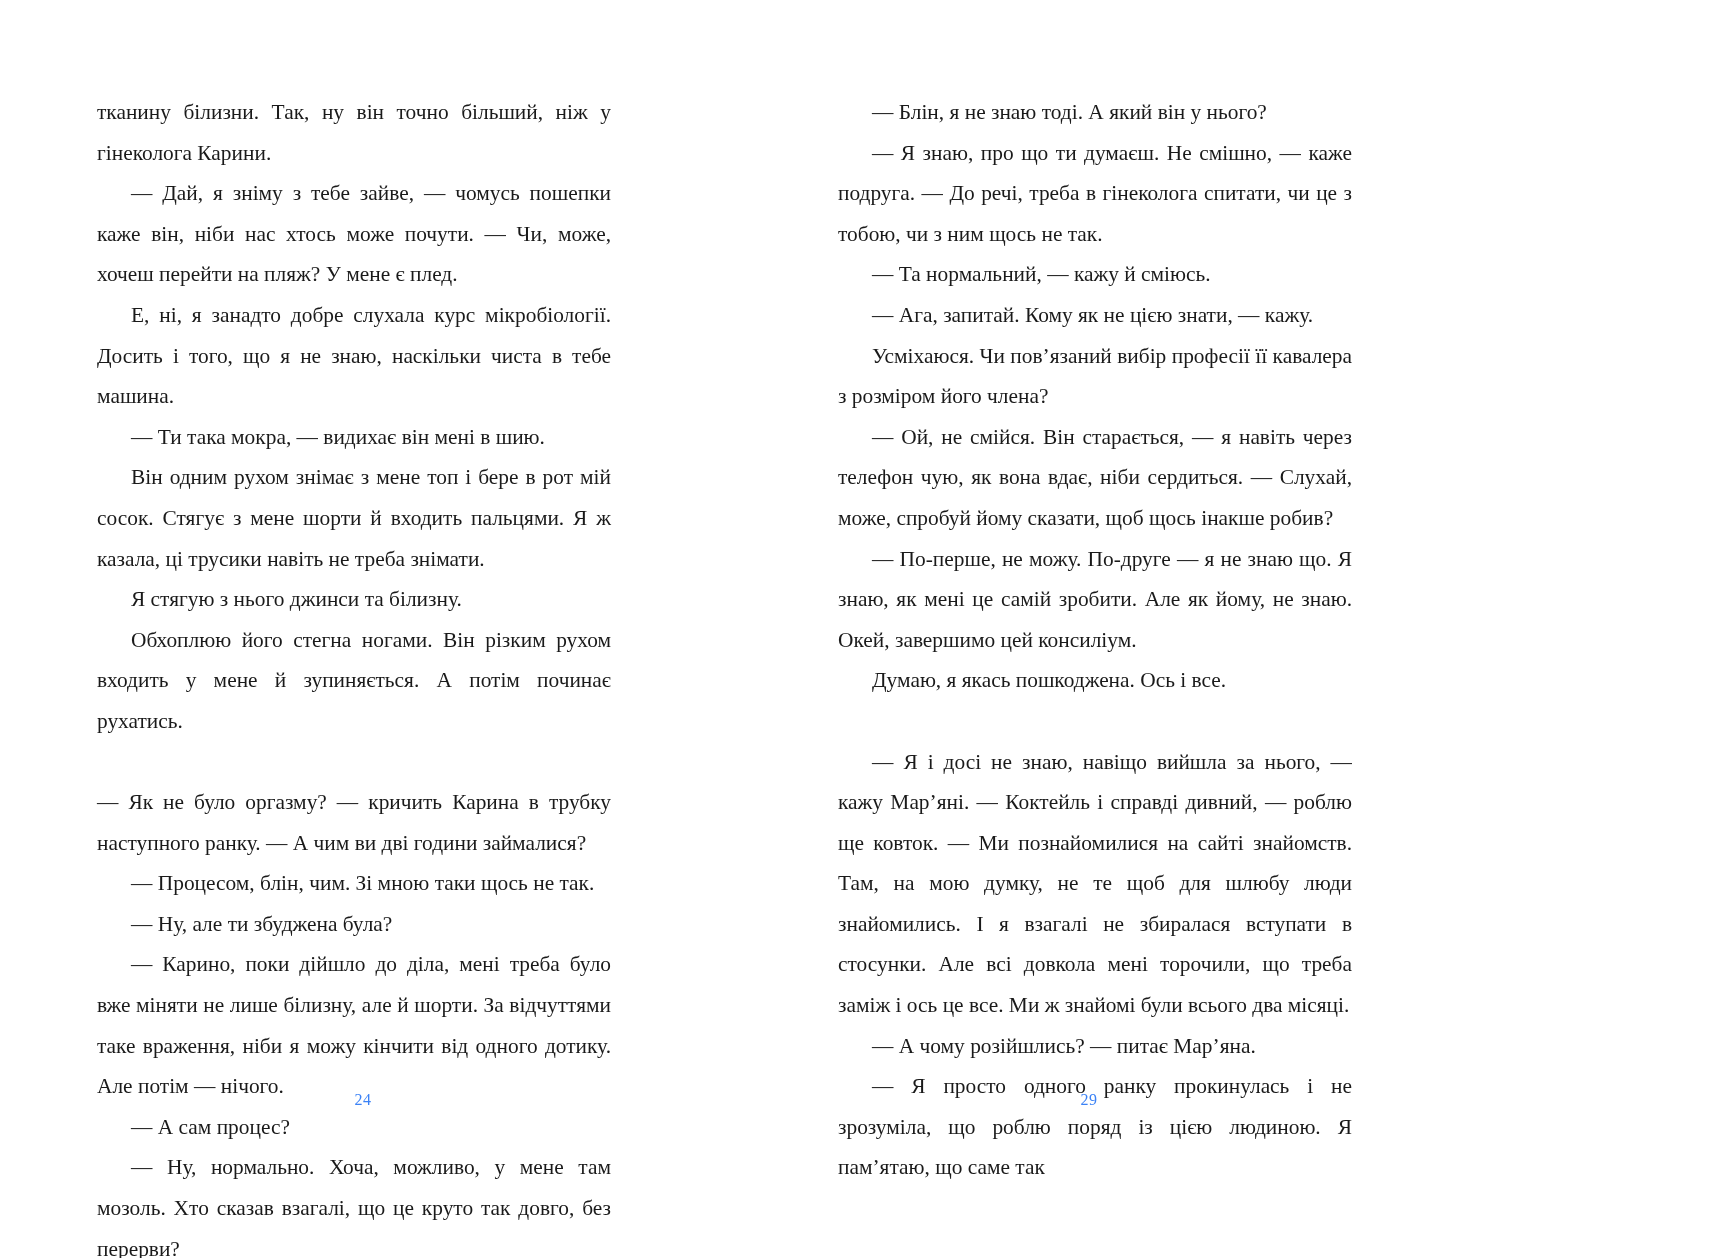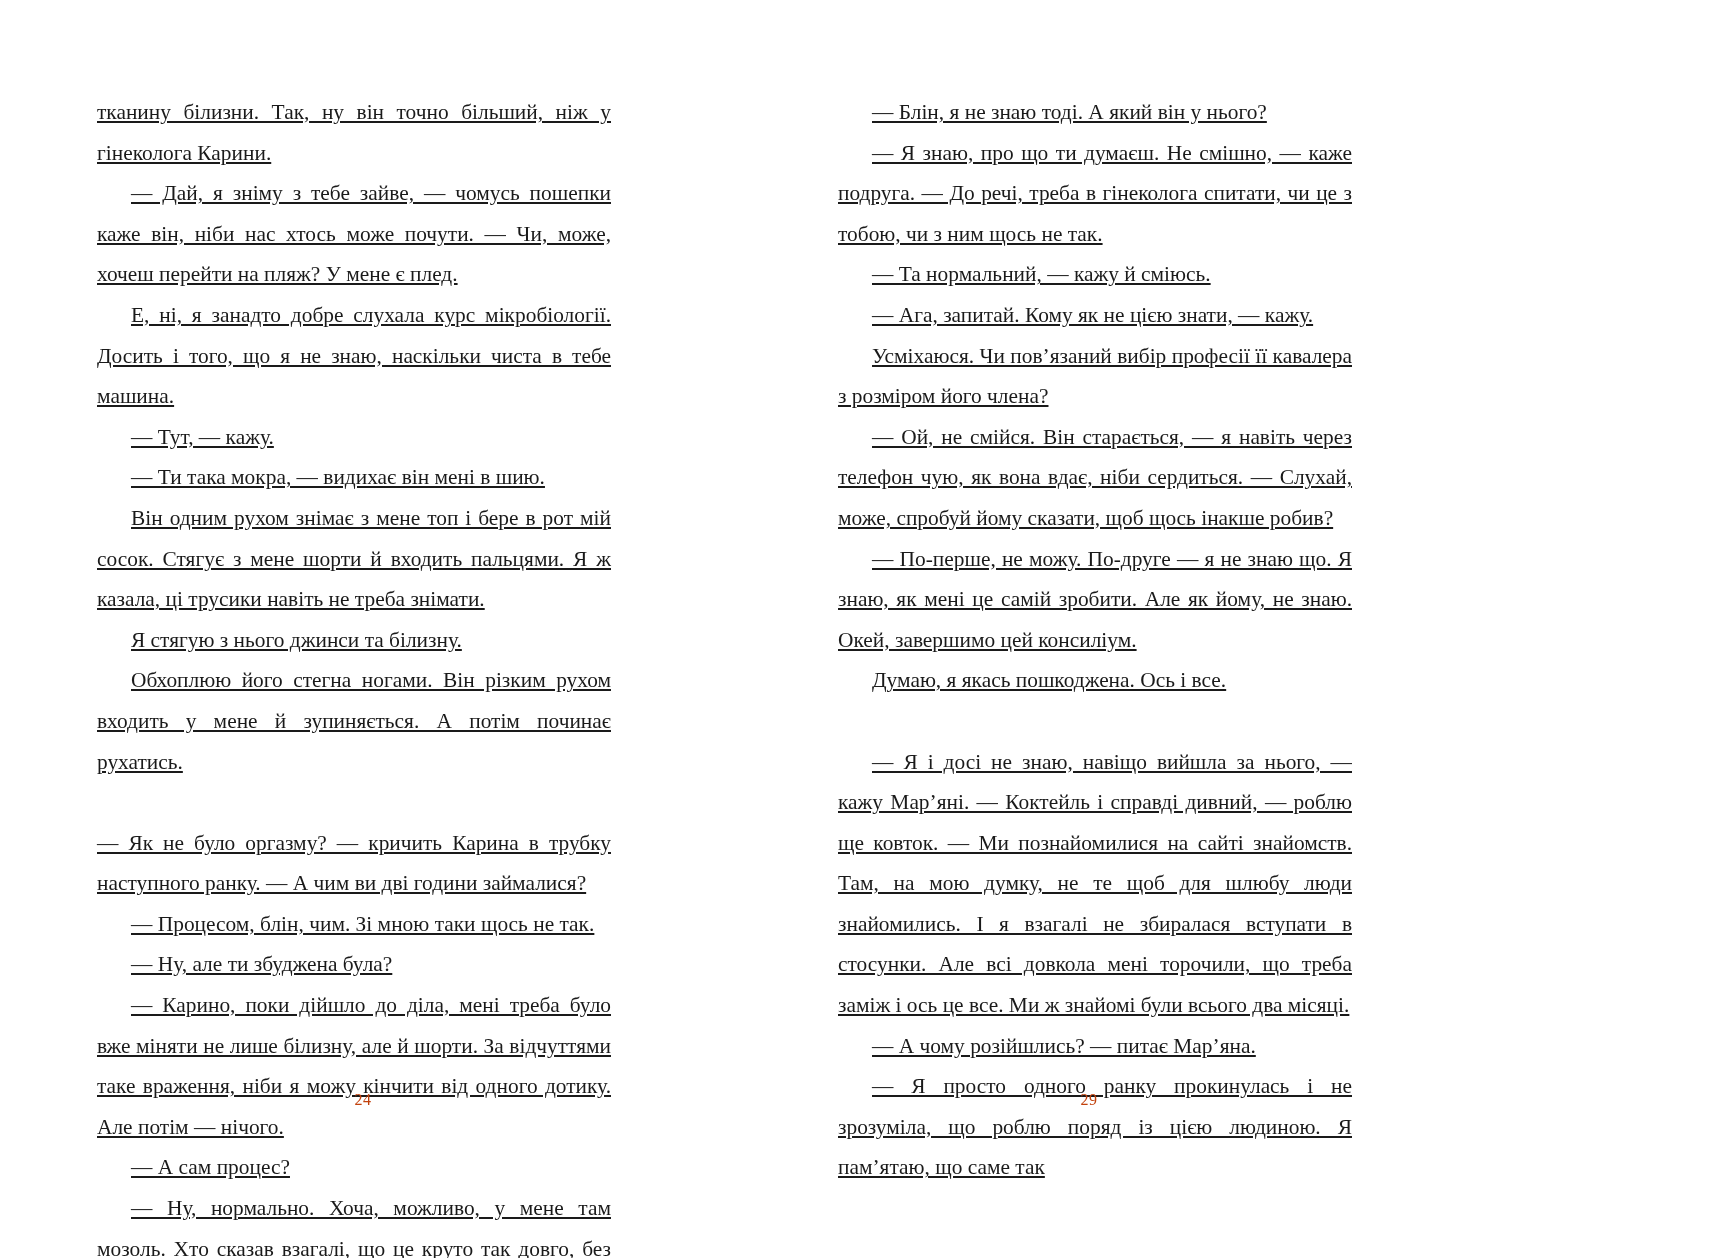--- a/index.html
+++ b/index.html
@@ -14,21 +14,20 @@
     color: #1a1a1a;
     overflow: hidden;
   }
   .spread {
     position: relative;
     width: 1452px;
     height: 1258px;
     background: #ffffff;
     display: flex;
     box-sizing: border-box;
-    text-decoration: underline;
   }
   .page {
     position: relative;
     width: 856px;
     height: 1258px;
     box-sizing: border-box;
   }
   .page-left  { padding: 92px 115px 0 97px; }
   .page-right { padding: 92px 100px 0 112px; }
 
@@ -56,35 +55,34 @@
     height: 40.6px;
   }
   .folio {
     position: absolute;
     bottom: 148px;
     left: 0;
     width: 100%;
     text-align: center;
     font-size: 16px;
     line-height: 20px;
-    color: #c2410c;
+    color: #3b82f6;
     letter-spacing: 0.5px;
   }
 </style>
 </head>
 <body>
 
 <div class="spread">
 
   <div class="page page-left">
     <div class="textblock" id="left-text">
         <p class="noindent">тканину білизни. Так, ну він точно більший, ніж у гінеколога Карини.</p>
         <p class="">— Дай, я зніму з тебе зайве, — чомусь пошепки каже він, ніби нас хтось може почути. — Чи, може, хочеш перейти на пляж? У мене є плед.</p>
         <p class="">Е, ні, я занадто добре слухала курс мікробіології. Досить і того, що я не знаю, наскільки чиста в тебе машина.</p>
-        <p class="">— Тут, — кажу.</p>
         <p class="">— Ти така мокра, — видихає він мені в шию.</p>
         <p class="">Він одним рухом знімає з мене топ і бере в рот мій сосок. Стягує з мене шорти й входить пальцями. Я ж казала, ці трусики навіть не треба знімати.</p>
         <p class="">Я стягую з нього джинси та білизну.</p>
         <p class="">Обхоплюю його стегна ногами. Він різким рухом входить у мене й зупиняється. А потім починає рухатись.</p>
         <div class="section-gap"></div>
         <p class="noindent">— Як не було оргазму? — кричить Карина в трубку наступного ранку. — А чим ви дві години займалися?</p>
         <p class="">— Процесом, блін, чим. Зі мною таки щось не так.</p>
         <p class="">— Ну, але ти збуджена була?</p>
         <p class="">— Карино, поки дійшло до діла, мені треба було вже міняти не лише білизну, але й шорти. За відчуттями таке враження, ніби я можу кінчити від одного дотику. Але потім — нічого.</p>
         <p class="">— А сам процес?</p>

